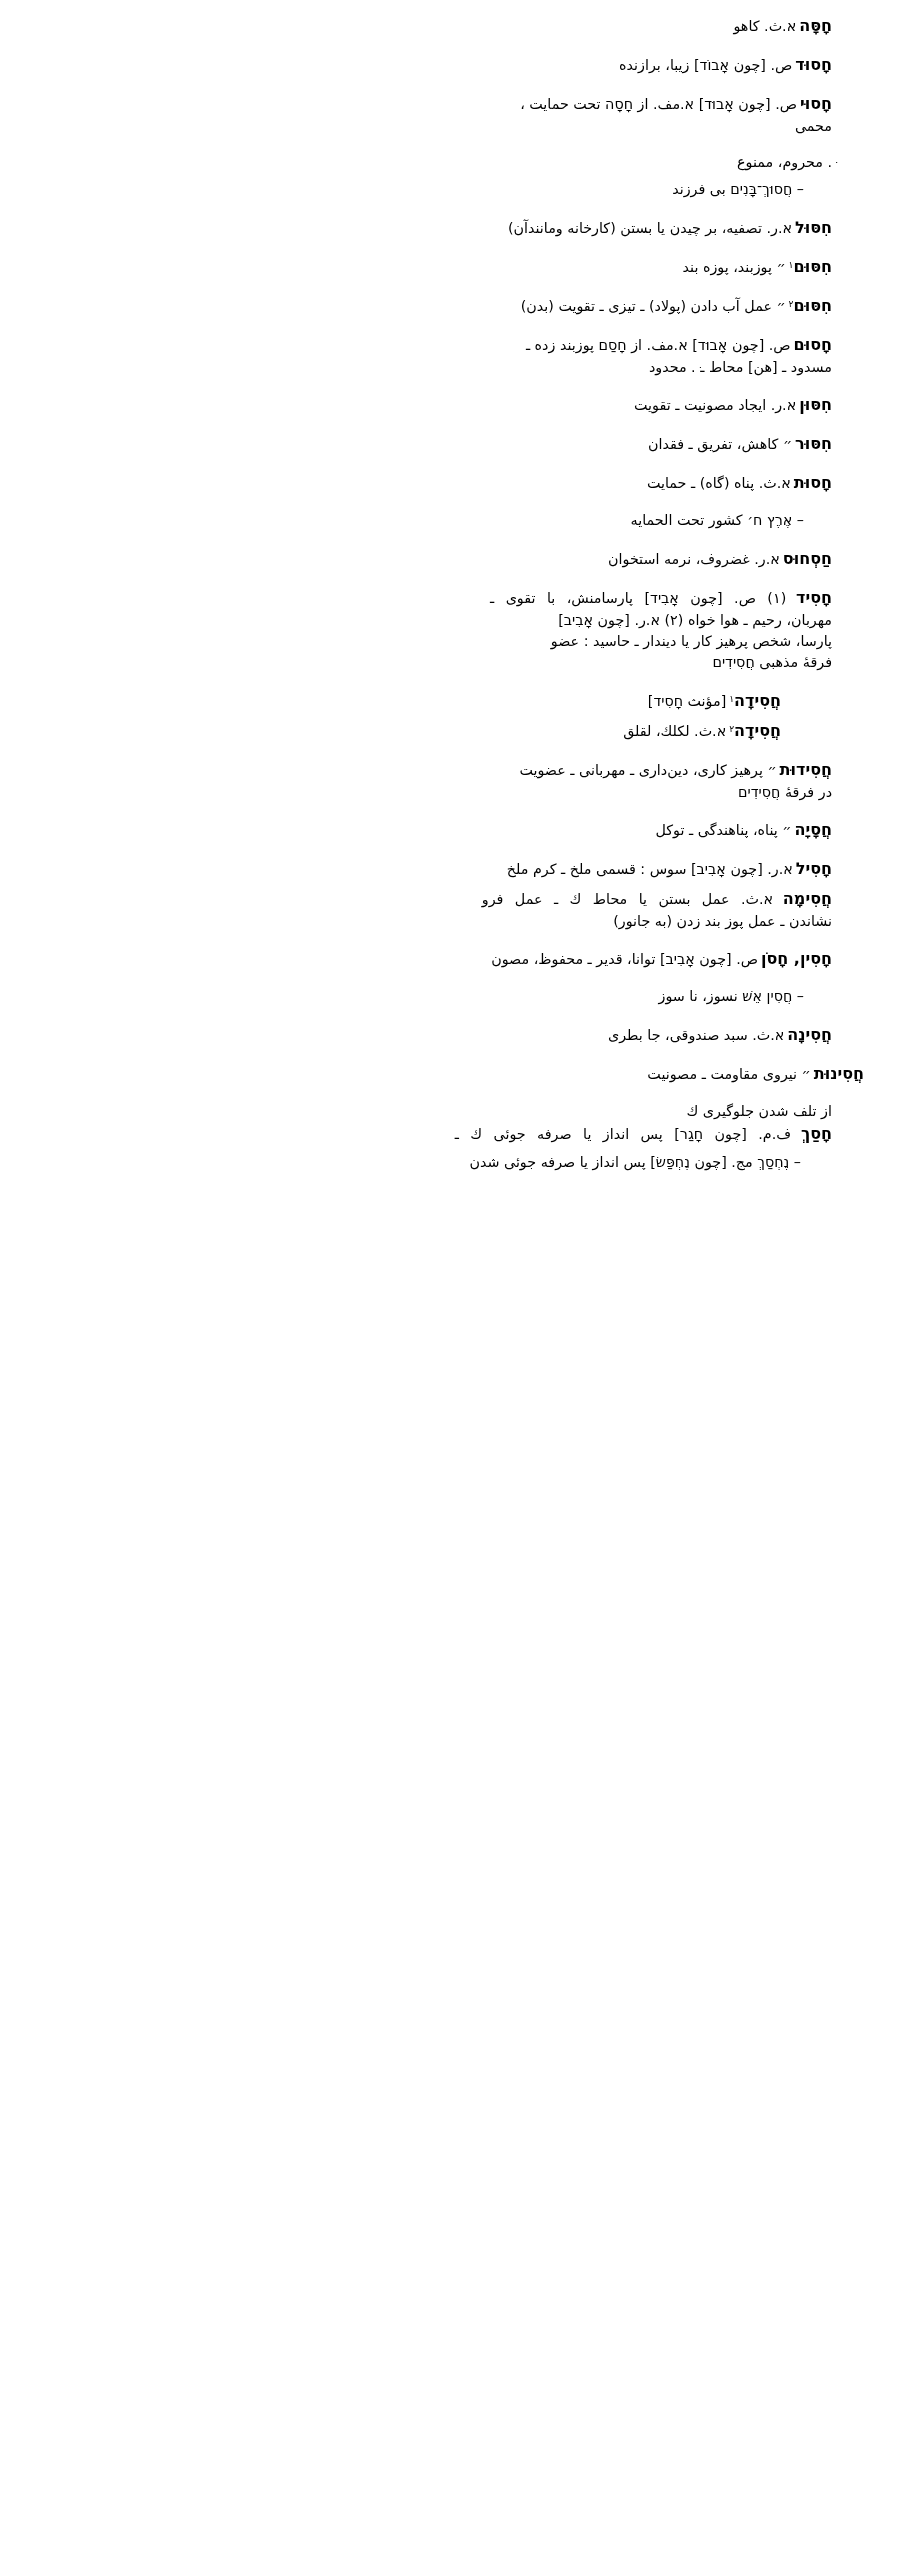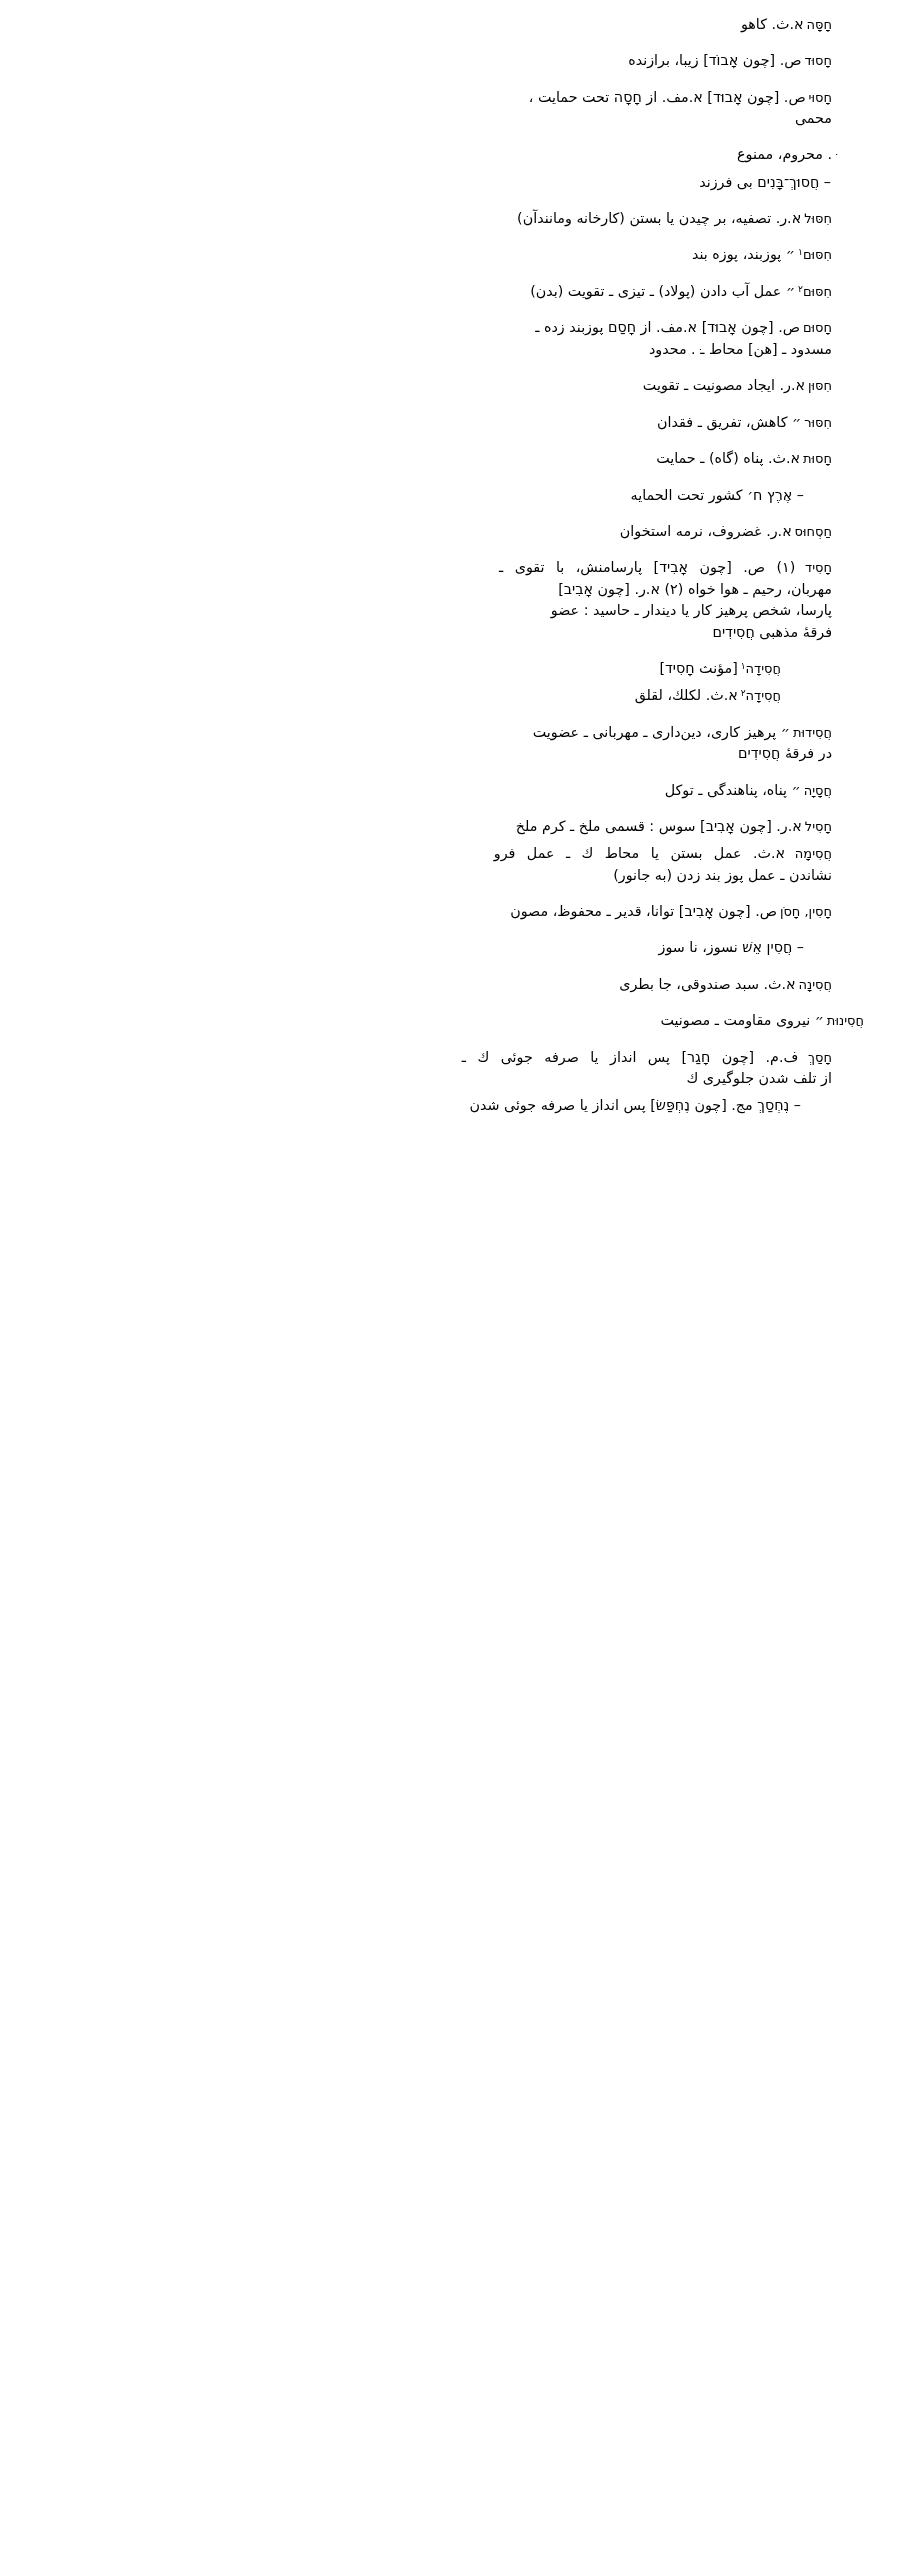--- a/index.html
+++ b/index.html
@@ -34,22 +34,22 @@
   }
   
   .e {
     margin-bottom: 15px;
   }
   .e-tight {
     margin-bottom: 5.7px;
   }
   .heb {
     font-family: "DejaVu Sans", sans-serif;
-    font-weight: normal;
-    font-size: 13px;
+    font-weight: bold;
+    font-size: 16px;
     letter-spacing: 0px;
   }
   .per {
     font-family: "DejaVu Sans", sans-serif;
     font-size: 14.3px;
     text-align: center;
   }
   .sup {
     font-size: 9.1px;
     vertical-align: super;
@@ -86,21 +86,21 @@
       <span class="per">محمی</span>
     </span>
   </div>
 
   <div class="entry e-tight">
     <span class="entry-line">
       <span class="per">ּ. محروم، ممنوع</span>
     </span>
   </div>
 
-  <div class="entry e" style="padding-right:87px;">
+  <div class="entry e" style="padding-right:114px;">
     <span class="entry-line">
       <span class="per">– חֲסוּךְ־בָּנִים بى فرزند</span>
     </span>
   </div>
 
   <div class="entry e">
     <span class="entry-line">
       <span class="heb">חִסּוּל</span>
       <span class="per">א.ر.  تصفيه، بر چيدن يا بستن (كارخانه ومانندآن)</span>
     </span>
@@ -249,27 +249,27 @@
   </div>
 
   <div class="entry e" style="padding-right:54px;">
     <span class="entry-line">
       <span class="heb">חֲסִינוּת</span>
       <span class="per">״  نيروى مقاومت ـ مصونيت</span>
     </span>
   </div>
 
   <div class="entry e-tight">
+    <span class="entry-line">
+      <span class="per">از تلف شدن جلوگيرى ك</span>
+    </span>
     <span class="entry-line wide-spaced">
       <span class="heb">חָסַךְ</span>
       <span class="per">ف.م. [چون חָגַר] پس انداز يا صرفه جوئى ك ـ</span>
     </span>
-    <span class="entry-line">
-      <span class="per">از تلف شدن جلوگيرى ك</span>
-    </span>
   </div>
 
   <div class="entry e" style="padding-right:117px;">
     <span class="entry-line">
       <span class="per">– נֶחְסַךְ مج. [چون נֶחְפַּשׂ] پس انداز يا صرفه جوئى شدن</span>
     </span>
   </div>
 
 </div>
 

